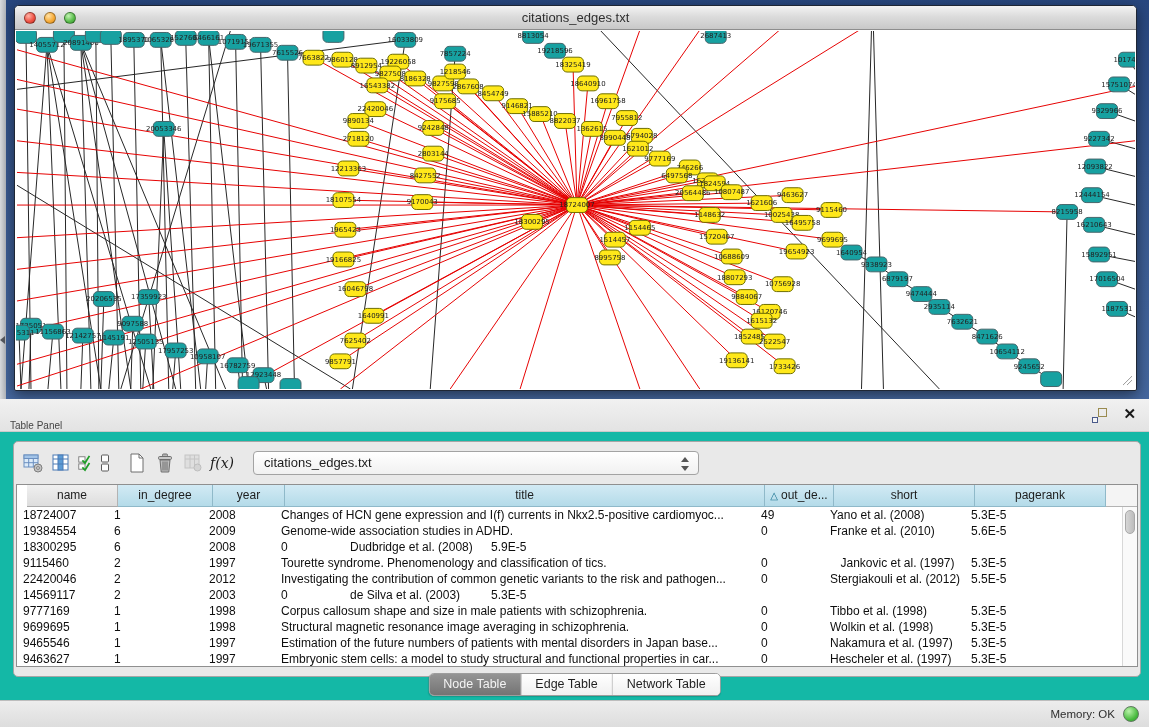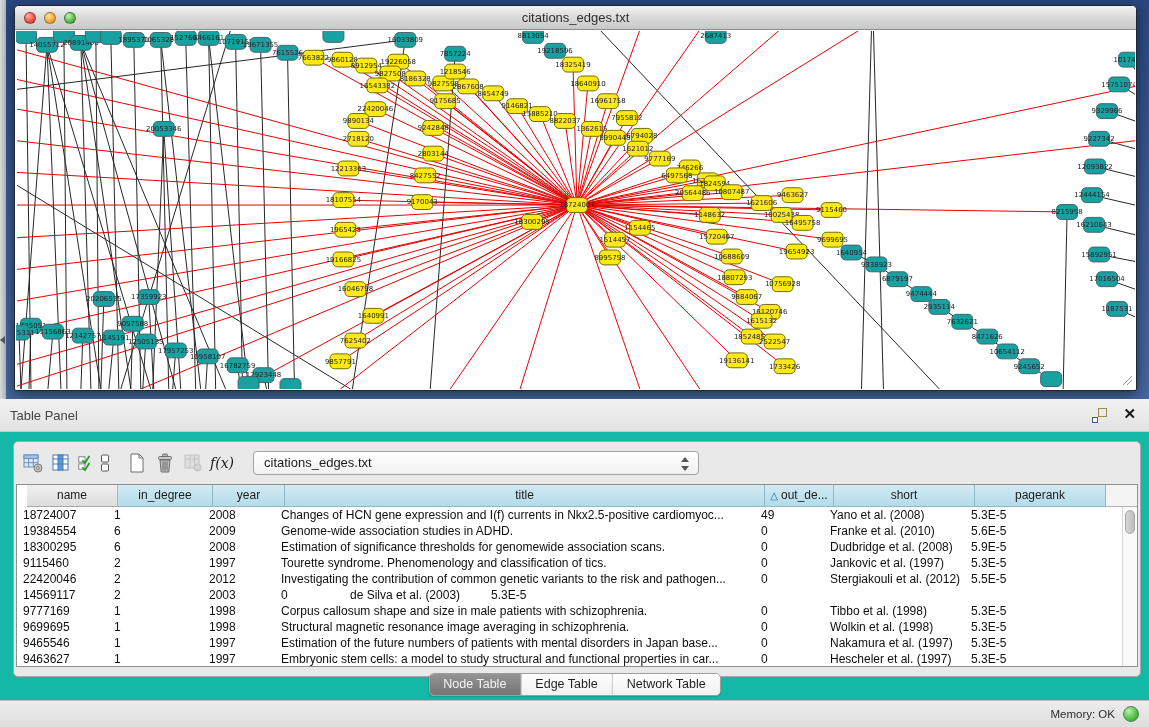--- a/index.html
+++ b/index.html
@@ -26,21 +26,21 @@
   .light.yel   { background:radial-gradient(circle at 35% 30%, #ffe2a6, #f6a833 60%, #cf8a1f); }
   .light.grn   { background:radial-gradient(circle at 35% 30%, #c2f3b2, #56bb48 60%, #3c9a32); }
   .win-title { text-align:center; line-height:23px; font-size:13px; color:#2f2f2f; }
   .canvas-wrap { position:absolute; left:1px; right:1px; top:25px; bottom:1px; background:#fff; overflow:hidden; }
   #graph-svg { width:100%; height:100%; display:block; }
 
   
   .table-panel { position:absolute; left:0; top:399px; width:1149px; height:328px; background:#e4e4e4; }
   .panel-header { position:relative; height:33px;
     background:linear-gradient(180deg,#f1f1f1,#e3e3e3); border-bottom:1px solid #cacaca; }
-  .panel-title { position:absolute; left:10px; top:9px; font-size:13px; color:#454545; }
+  .panel-title { position:absolute; left:10px; top:21px; font-size:10px; color:#454545; }
   .float-icon { position:absolute; right:42px; top:9px; width:15px; height:15px; }
   .float-icon .sq1 { position:absolute; right:0; top:0; width:9px; height:9px; border:1px solid #9a8b4f; background:transparent; }
   .float-icon .sq2 { position:absolute; left:0; bottom:0; width:6px; height:6px; border:1px solid #4a5a8a; background:#f5f5f5; }
   .close-icon { position:absolute; right:13px; top:6px; font-size:15px; font-weight:bold; color:#181818; line-height:18px; }
 
   .panel-body { position:absolute; left:0; top:33px; right:0; bottom:27px; background:#14b8a6; }
   .tools-container { position:absolute; left:13px; right:8px; top:9px; height:236px;
     background:#e9e9e9; border:1px solid #a6a6a6; border-radius:5px; }
   .toolbar { position:absolute; left:7px; top:5px; right:7px; height:32px; display:flex; align-items:center; }
   .tb-icon { width:24px; height:24px; display:flex; align-items:center; justify-content:center; margin-right:4px; }
@@ -636,32 +636,31 @@
                 <div class="td" style="width: 72px;">2009</div>
                 <div class="td" style="width: 480px;">Genome-wide association studies in ADHD.</div>
                 <div class="td" style="width: 69px;">0</div>
                 <div class="td" style="width: 141px;">Franke et al. (2010)</div>
                 <div class="td" style="width: 131px;">5.6E-5</div>
               </div>
               <div class="tr">
                 <div class="td" style="width: 91px;">18300295</div>
                 <div class="td" style="width: 95px;">6</div>
                 <div class="td" style="width: 72px;">2008</div>
-                <div class="td" style="width: 480px;">Estimation of significance thresholds for genomewide association scans.</div>
                 <div class="td" style="width: 69px;">0</div>
                 <div class="td" style="width: 141px;">Dudbridge et al. (2008)</div>
                 <div class="td" style="width: 131px;">5.9E-5</div>
               </div>
               <div class="tr">
                 <div class="td" style="width: 91px;">9115460</div>
                 <div class="td" style="width: 95px;">2</div>
                 <div class="td" style="width: 72px;">1997</div>
                 <div class="td" style="width: 480px;">Tourette syndrome. Phenomenology and classification of tics.</div>
                 <div class="td" style="width: 69px;">0</div>
-                <div class="td" style="width: 141px;">Jankovic et al. (1997)</div>
+                <div class="td" style="width: 141px; text-align: center;">Jankovic et al. (1997)</div>
                 <div class="td" style="width: 131px;">5.3E-5</div>
               </div>
               <div class="tr">
                 <div class="td" style="width: 91px;">22420046</div>
                 <div class="td" style="width: 95px;">2</div>
                 <div class="td" style="width: 72px;">2012</div>
                 <div class="td" style="width: 480px;">Investigating the contribution of common genetic variants to the risk and pathogen...</div>
                 <div class="td" style="width: 69px;">0</div>
                 <div class="td" style="width: 141px;">Stergiakouli et al. (2012)</div>
                 <div class="td" style="width: 131px;">5.5E-5</div>

